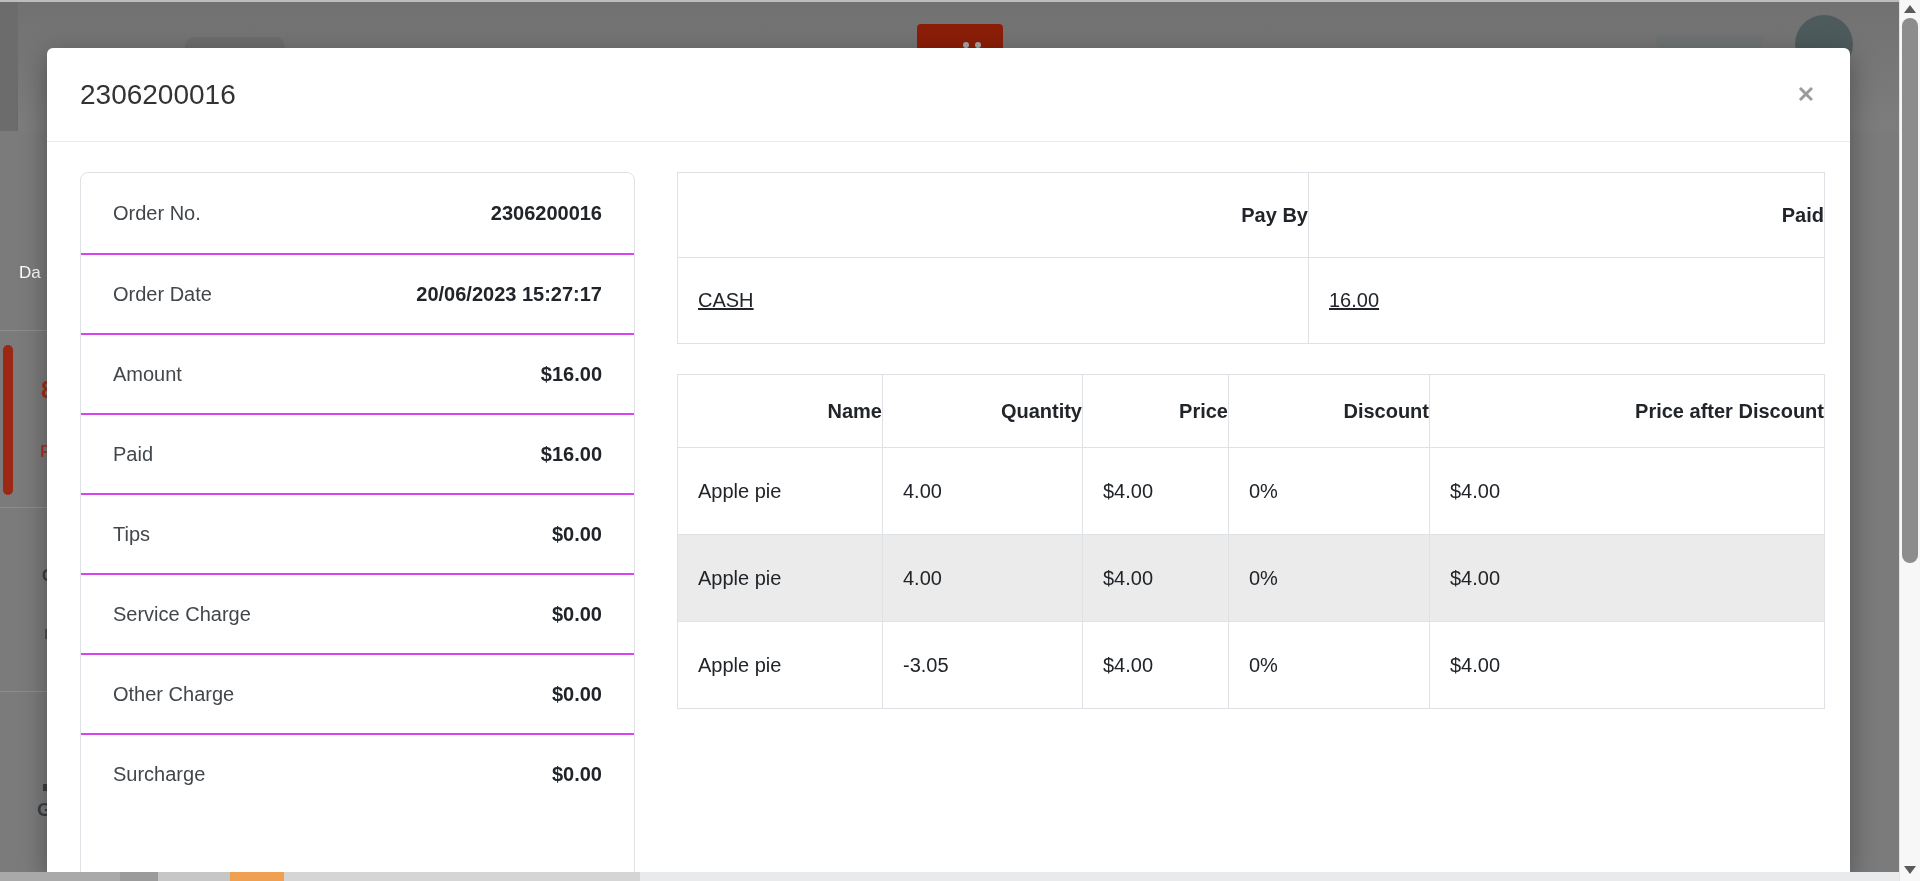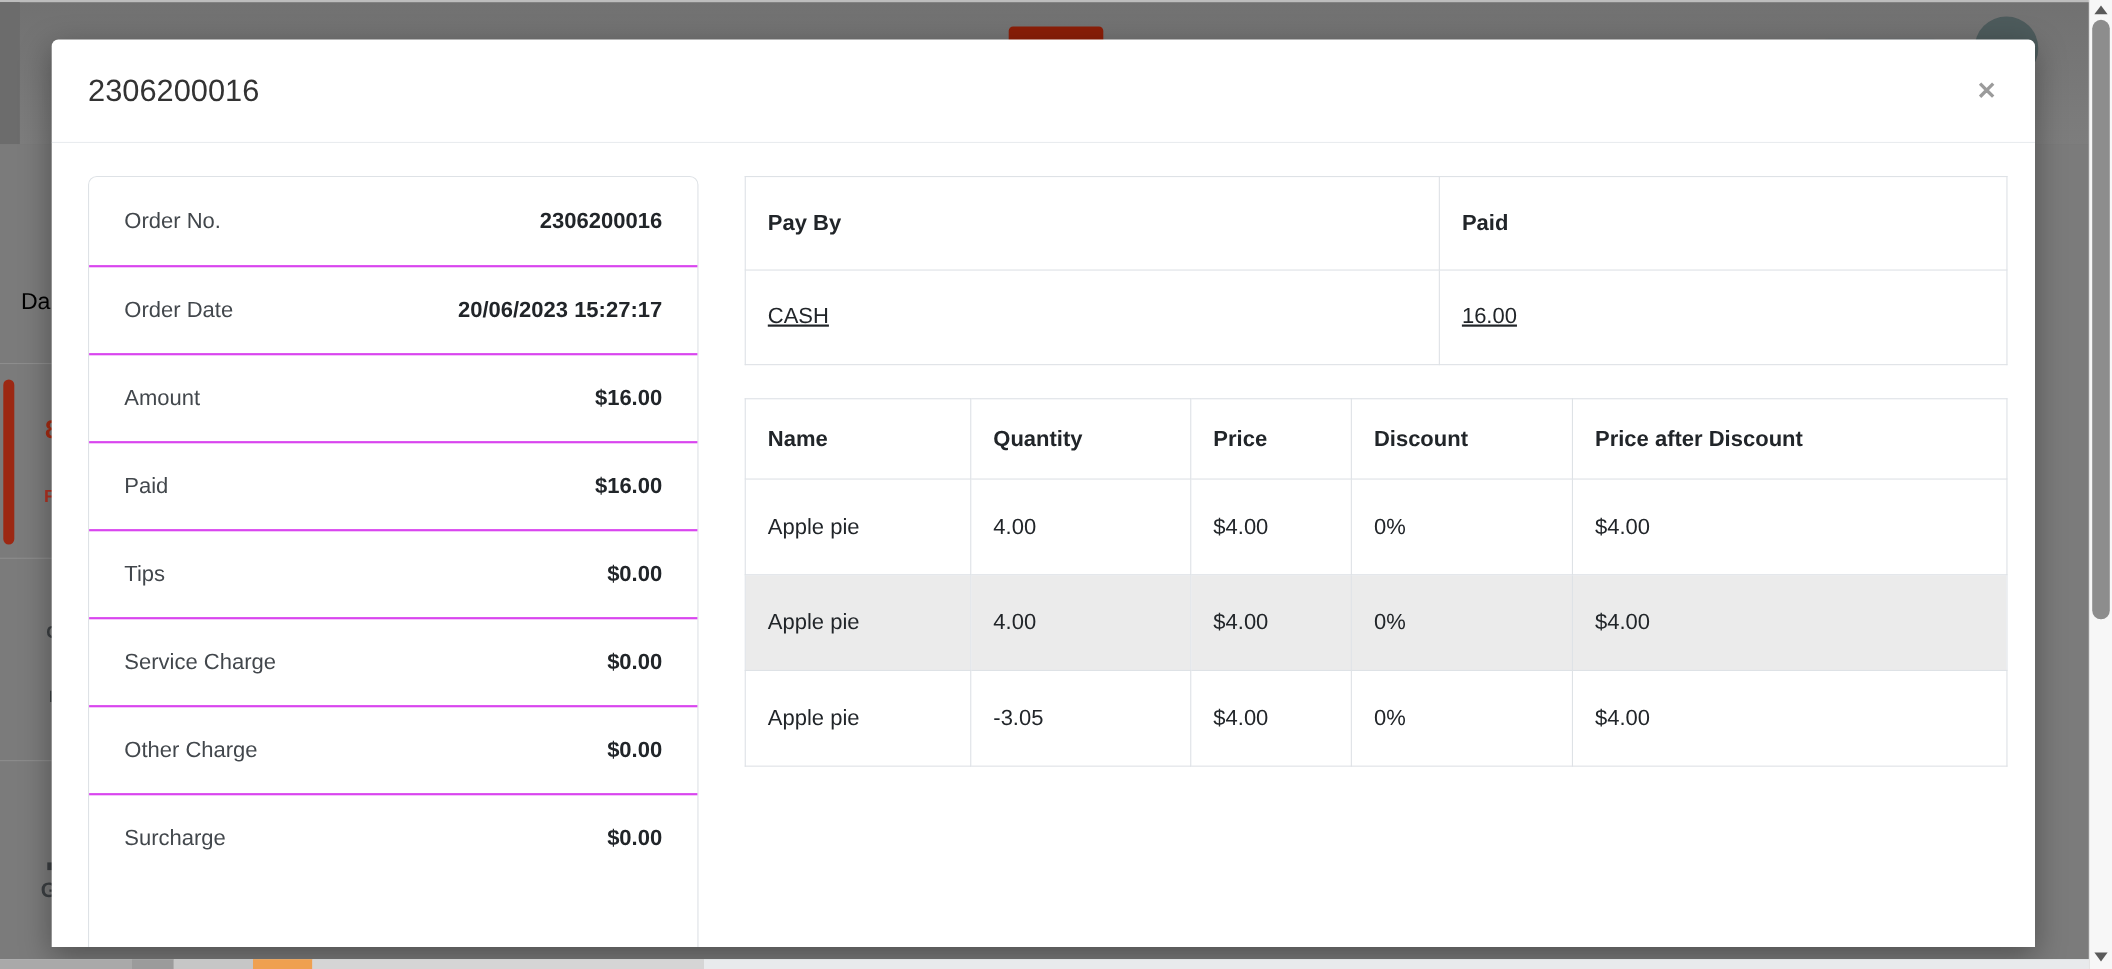--- a/index.html
+++ b/index.html
@@ -16,21 +16,21 @@
                   background:#6d6d6d; border-radius:10px 10px 0 0; }
   .bg-redbtn    { position:absolute; left:917px; top:24px; width:86px; height:26px;
                   background:#8b1e08; border-radius:4px 4px 0 0; }
   .bg-redbtn i  { position:absolute; width:6px; height:6px; border-radius:50%; background:#a5a5a5; top:18px; }
   .bg-redbtn i.d1 { left:46px; } .bg-redbtn i.d2 { left:58px; }
   .bg-pill      { position:absolute; left:1656px; top:35px; width:107px; height:14px;
                   background:#6f7374; border-radius:8px; }
   .bg-avatar    { position:absolute; left:1795px; top:15px; width:58px; height:58px;
                   border-radius:50%; background:#4d5b5c; }
   .bg-line      { position:absolute; left:0; width:47px; height:1px; background:#8d8d8d; }
-  .bg-datext    { position:absolute; left:19px; top:263px; font-size:21px; color:#000000; }
+  .bg-datext    { position:absolute; left:19px; top:263px; font-size:17px; color:#ffffff; }
   .bg-redbar    { position:absolute; left:3px; top:345px; width:10px; height:150px;
                   border-radius:6px; background:#9c2813; }
   .frag         { position:absolute; font-weight:bold; white-space:nowrap; }
   .frag-red8    { left:41px; top:377px; font-size:23px; color:#a62b12; }
   .frag-redf    { left:40px; top:443px; font-size:16px; color:#b23222; }
   .frag-c       { left:42px; top:567px; font-size:16px; color:#3b3f42; }
   .frag-i       { left:44px; top:625px; font-size:15px; color:#3b3f42; font-weight:normal; }
   .frag-dot     { position:absolute; left:43px; top:784px; width:5px; height:7px; background:#3b3f42; }
   .frag-g       { left:37px; top:799px; font-size:19px; color:#3b3f42; }
 
@@ -38,41 +38,41 @@
   .bottom-strip { position:absolute; left:0; top:872px; width:1920px; height:9px; background:#d9dbdc; z-index:12; }
   .bottom-strip div { position:absolute; top:0; height:9px; }
   .bs1 { left:0;    width:120px;  background:#a9a9a9; }
   .bs2 { left:120px; width:38px;  background:#9b9b9b; }
   .bs3 { left:158px; width:72px;  background:#c6c6c6; }
   .bs4 { left:230px; width:54px;  background:#efa050; }
   .bs5 { left:284px; width:356px; background:#d5d5d5; }
   .bs6 { left:640px; width:1259px; background:#e8eaec; }
 
   
-  .modal { position:absolute; left:47px; top:36px; width:1803px; height:825px; background:#ffffff;
+  .modal { position:absolute; left:47px; top:48px; width:1803px; height:825px; background:#ffffff;
            border-radius:6px 6px 0 0; box-shadow:0 8px 28px rgba(0,0,0,0.35); overflow:hidden; z-index:10; }
   .modal-header { position:relative; height:94px; border-bottom:1px solid #e9ecef; }
   .modal-title  { position:absolute; left:33px; top:0; line-height:94px; font-size:28px; color:#333333; }
   .modal-close  { position:absolute; right:28px; top:31px; width:32px; height:32px; border:none; background:none;
                   font-size:22px; font-weight:bold; color:#9b9b9b; line-height:32px; text-align:center; cursor:pointer; }
 
   
   .summary-card { position:absolute; left:33px; top:124px; width:555px; height:770px;
                   border:1px solid #dee2e6; border-radius:8px; background:#fff; }
   .srow { height:80px; display:flex; align-items:center; padding:0 32px; }
   .srow + .srow { border-top:2px solid #d946ef; }
   .srow .lbl { font-size:20px; color:#42474c; }
   .srow .val { margin-left:auto; font-size:20px; font-weight:bold; color:#212529; }
 
   
   table { border-collapse:collapse; table-layout:fixed; }
   .pay-table   { position:absolute; left:630px; top:124px; width:1147px; }
   .items-table { position:absolute; left:630px; top:326px; width:1147px; }
   th, td { border:1px solid #dee2e6; text-align:left; padding:0 0 0 20px; font-size:20px; color:#212529; overflow:hidden; white-space:nowrap; }
-  th { font-weight:bold; }
+  th { font-weight:bold;text-align:right; }
   .pay-table th { height:85px; } .pay-table td { height:86px;text-decoration:underline; }
   .items-table th { height:73px; } .items-table td { height:87px; }
   .items-table tr.striped td { background:#ebebeb; }
 
   
   .scrollbar { position:absolute; left:1899px; top:0; width:21px; height:881px; background:#f7f7f7;
                border-left:1px solid #e3e3e3; z-index:30; }
   .sb-thumb { position:absolute; left:2px; top:18px; width:16px; height:545px; background:#8d8d8d; border-radius:8px; }
   .sb-up   { position:absolute; left:4px; top:5px; width:0; height:0;
              border-left:6px solid transparent; border-right:6px solid transparent; border-bottom:8px solid #5a5a5a; }

